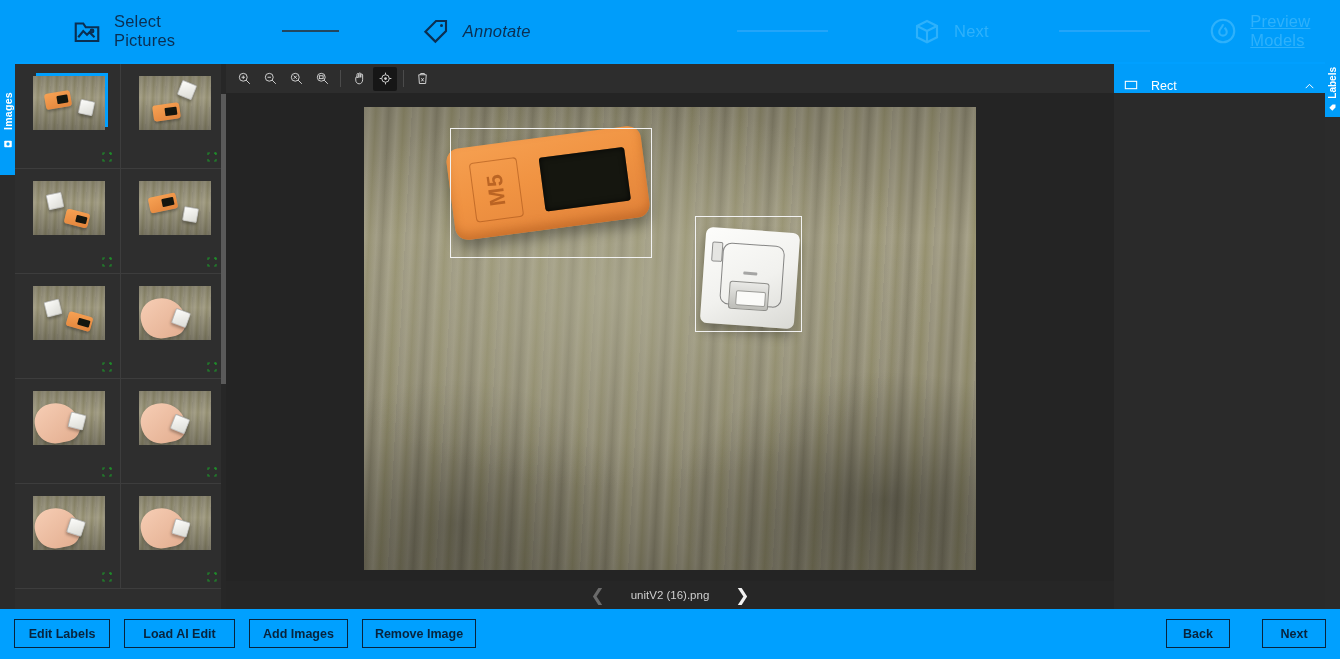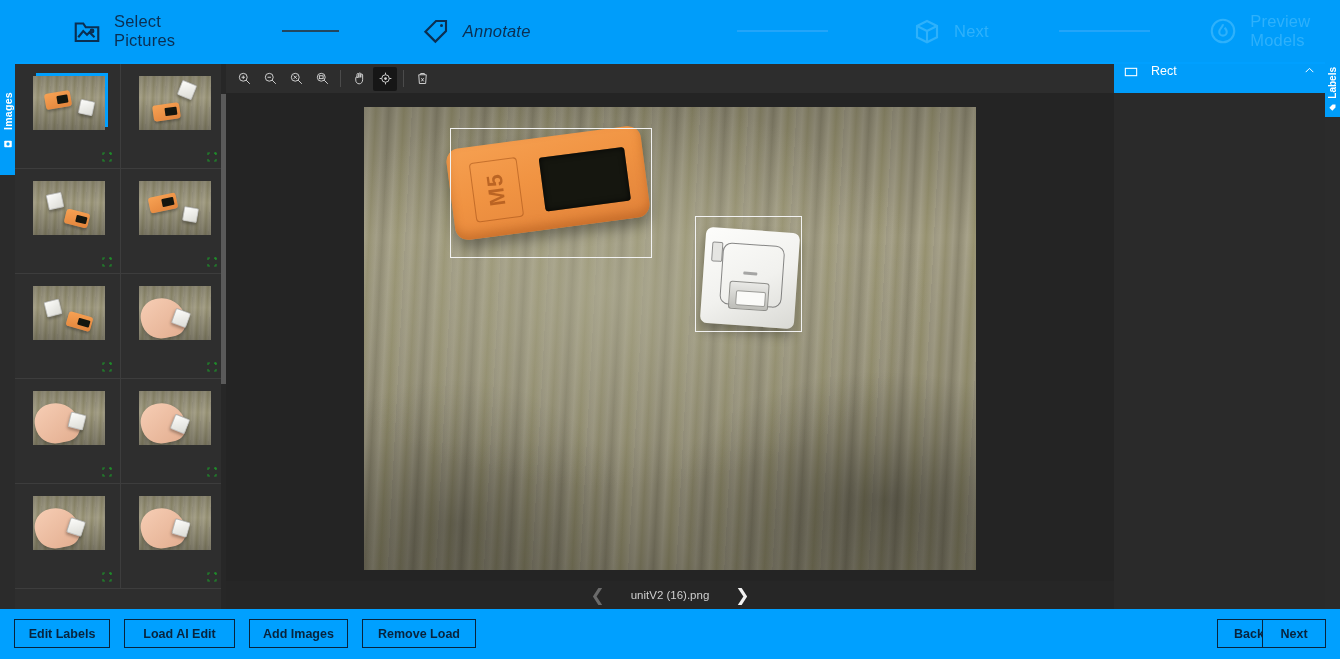--- a/index.html
+++ b/index.html
@@ -182,21 +182,21 @@
 
   
   #labels-panel {
     position:absolute; left:1114px; top:62px; width:211px; height:547px;
     background:#2a2a2a;
     border-top:2px solid #00a0ff;
   }
   #labels-head {
     position:absolute; left:0; top:0; width:211px; height:29px;
     background:#009dfa; color:#fff;
-    display:flex; align-items:flex-start; padding:0 9px; gap:12px; cursor:pointer;
+    display:flex; align-items:flex-end; padding:0 9px; gap:12px; cursor:pointer;
   }
   #labels-head .rect-ico svg { width:16px; height:16px; fill:none; stroke:#fff; stroke-width:1.6; display:block; }
   #labels-head .htxt { font-size:12.5px; flex:1; }
   #labels-head .chev svg { width:13px; height:13px; fill:none; stroke:#fff; stroke-width:1.8; display:block; }
   .lbl-row {
     position:relative; height:28px; margin:0 0 0 6px;
     display:flex; align-items:center; cursor:pointer;
   }
   .lbl-row .accent { position:absolute; left:0; top:3px; width:3px; height:22px; background:#4e4e4e; }
   .lbl-row .lname {
@@ -268,21 +268,21 @@
           <path d="M4 8l8-4 8 4v9l-8 4-8-4z"></path>
           <path d="M4 8l8 4 8-4"></path>
           <path d="M12 12v9"></path>
         </svg>
     </span>
     <span class="wz-label">Next</span>
   </div>
 
   <div class="wz-conn off" style="width:112px; margin-left:70px;"></div>
 
-  <div class="wz-step dim" style="margin-left:58px;">
+  <div class="wz-step dim" style="margin-left:58px;text-decoration:underline;">
     <span class="wz-ico">
       <svg viewBox="0 0 24 24">
           <circle cx="12" cy="12" r="9"></circle>
           <path d="M12 6.5c0 2.5-3 3.5-3 6.2a3 3 0 006 0c0-1.6-1-2.3-1.6-3.4"></path>
         </svg>
     </span>
     <span class="wz-label">Preview Models</span>
   </div>
 </div>
 
@@ -530,16 +530,16 @@
     <svg viewBox="0 0 24 24">
         <path d="M20 4h-8L3.5 12.5 11.5 20.5 20 12z" fill="#fff"></path>
       </svg>
   </span>
 </div>
 
 <div id="bottom">
     <div class="bbtn" style="left: 14px; width: 96px;">Edit Labels</div>
     <div class="bbtn" style="left: 124px; width: 111px;">Load AI Edit</div>
     <div class="bbtn" style="left: 249px; width: 99px;">Add Images</div>
-    <div class="bbtn" style="left: 362px; width: 114px;">Remove Load</div>
-    <div class="bbtn" style="left: 1217px; width: 64px; text-align: right;">Back</div>
+    <div class="bbtn" style="left: 362px; width: 114px;">Remove Image</div>
+    <div class="bbtn" style="left: 1166px; width: 64px; text-align: right;">Back</div>
     <div class="bbtn" style="left: 1262px; width: 64px;">Next</div>
   </div>
 
 </body></html>

